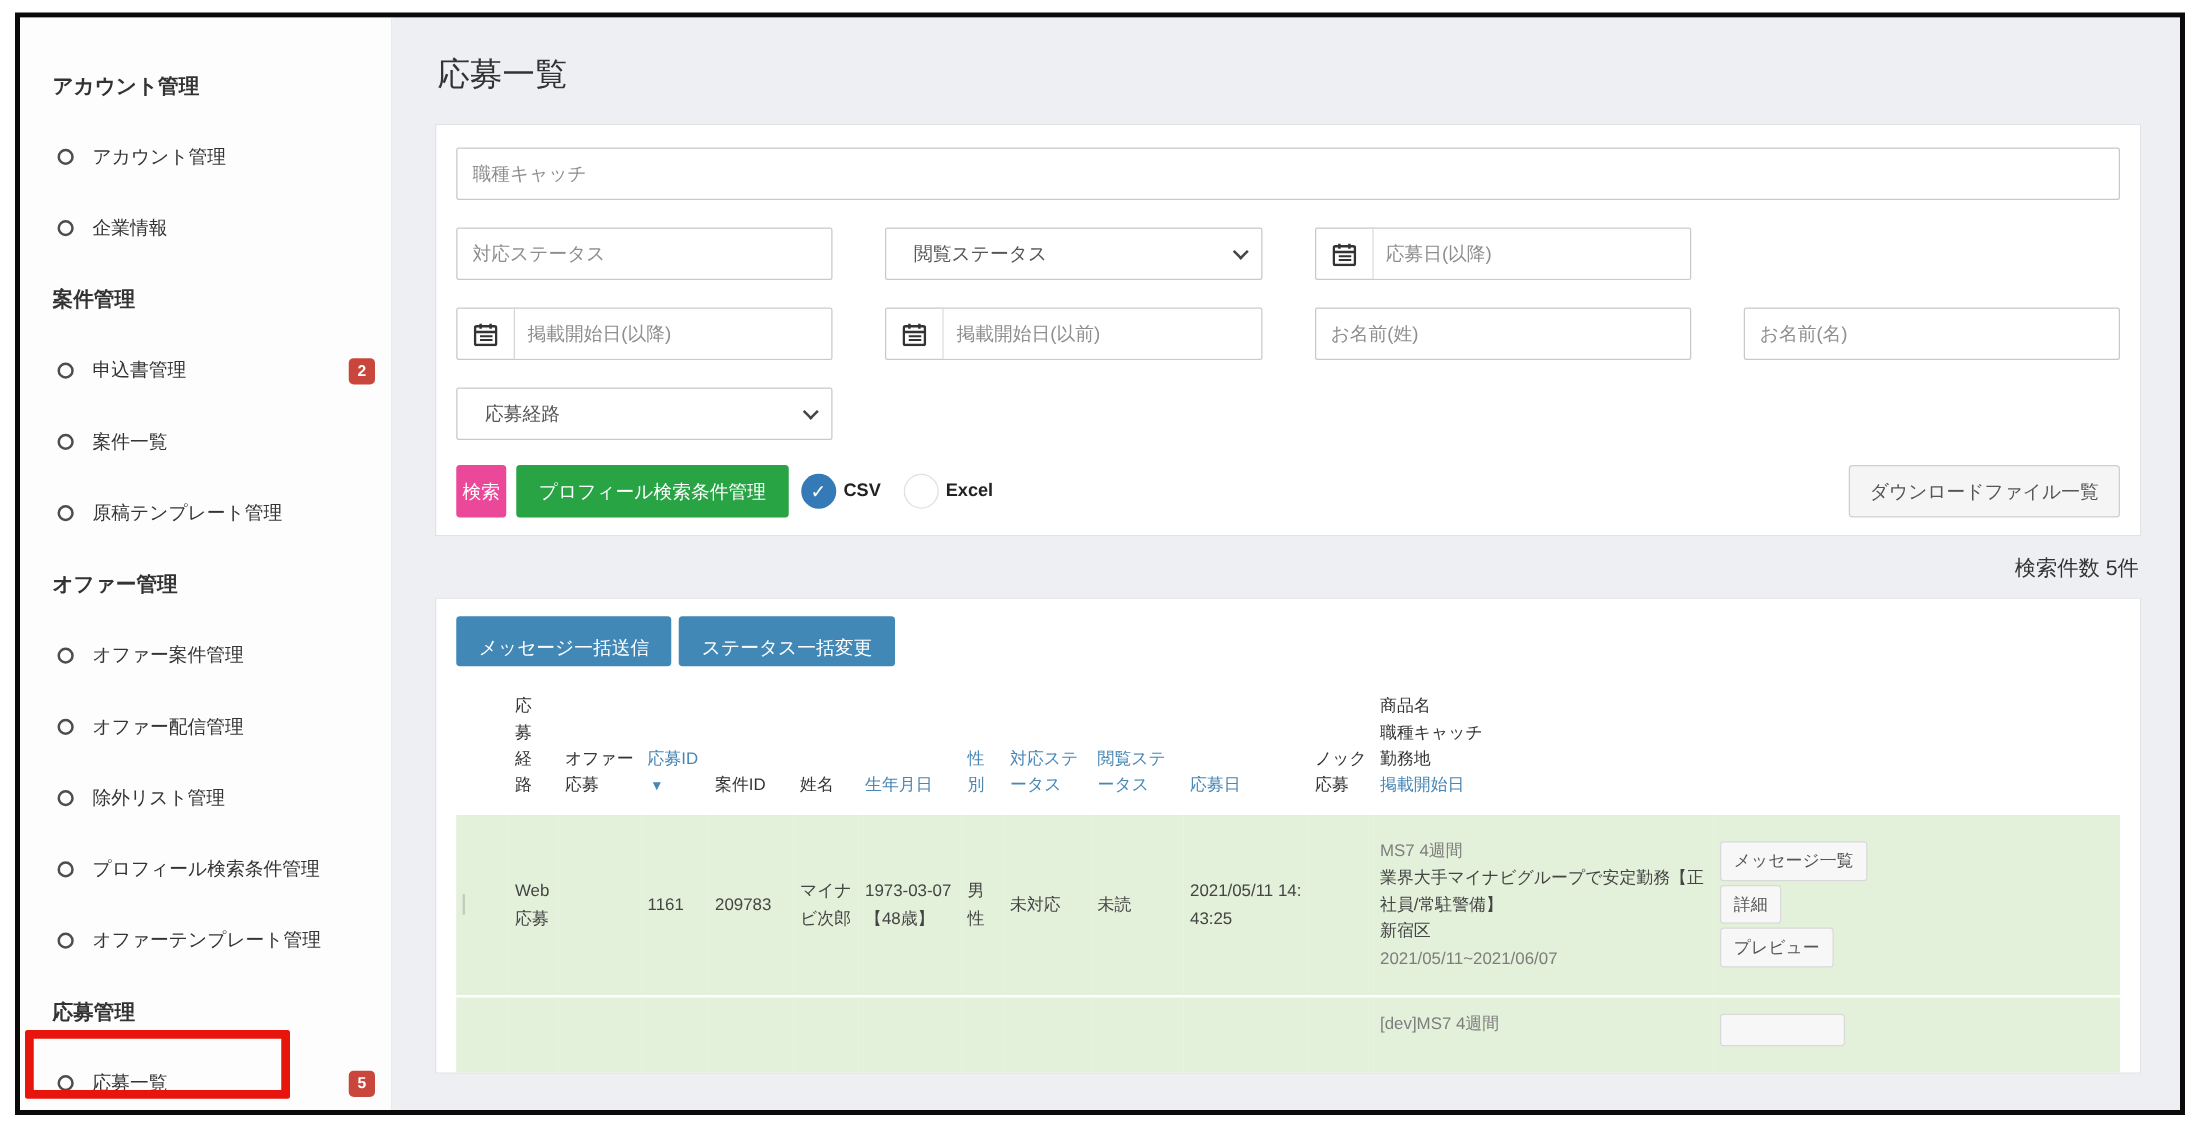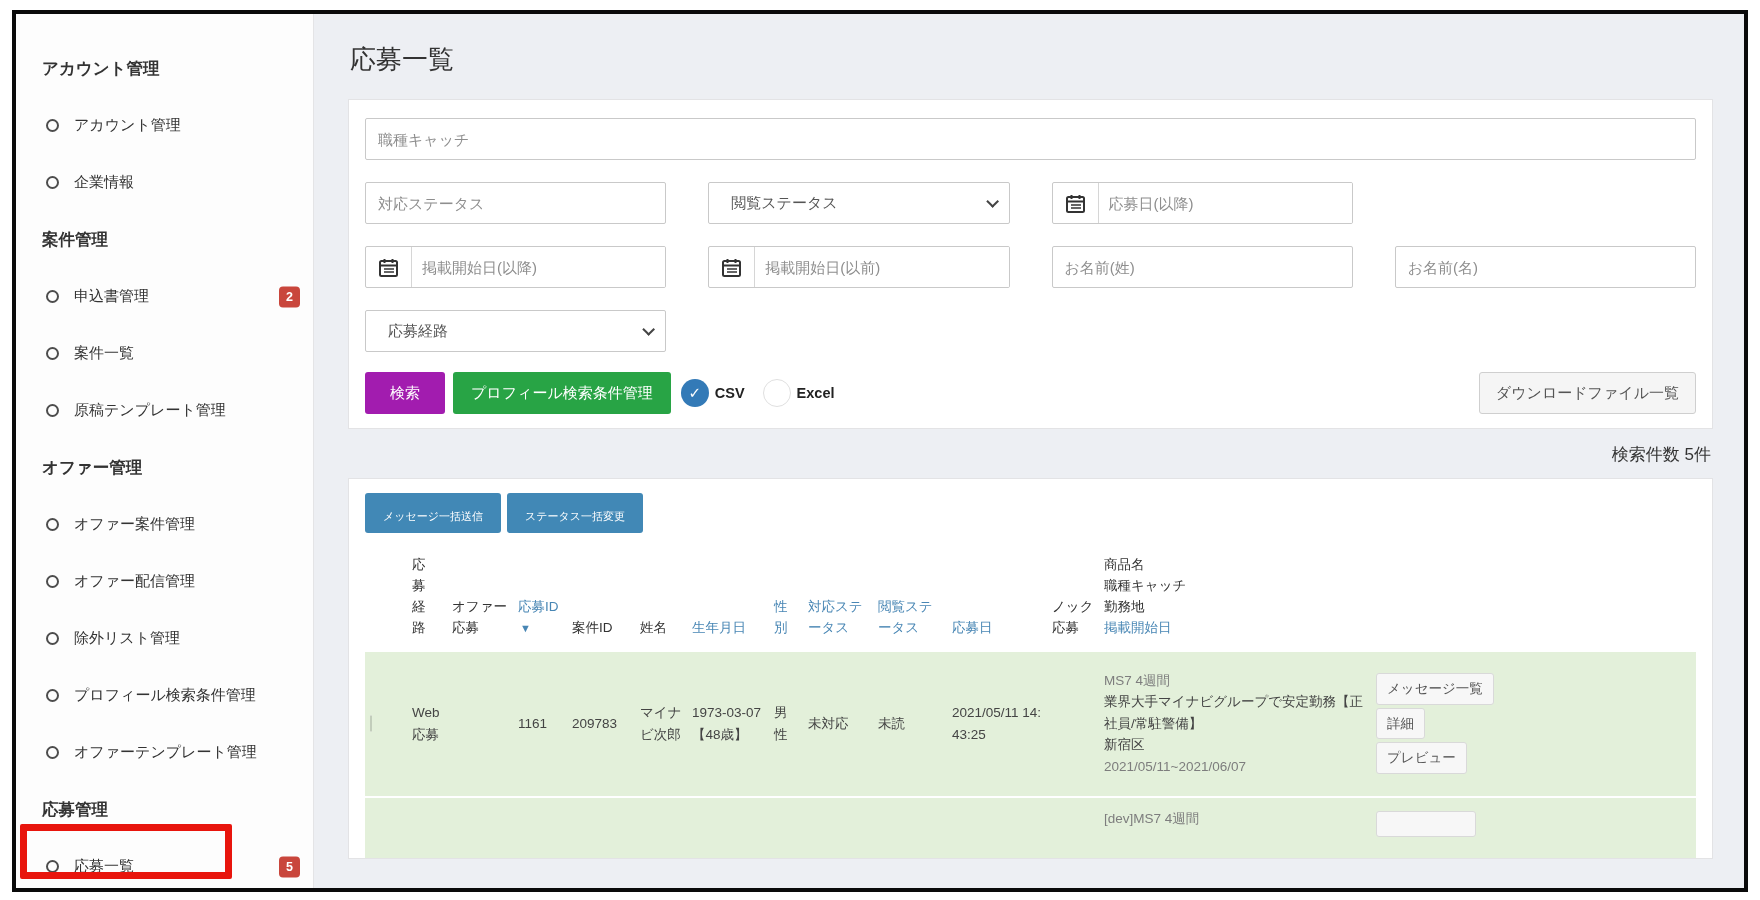--- a/index.html
+++ b/index.html
@@ -48,36 +48,36 @@
     height:42px; border:1px solid #c9c9c9; border-radius:2px; background:#fff;
     display:flex; align-items:center; justify-content:space-between;
     padding:0 14px 0 22px; font-size:15px; color:#555; cursor:pointer;
   }
   .chev { width:9px; height:9px; border-right:2px solid #444; border-bottom:2px solid #444; transform:rotate(45deg) translateY(-3px); flex:none; }
   .dategroup { height:42px; border:1px solid #c9c9c9; border-radius:2px; background:#fff; display:flex; align-items:stretch; overflow:hidden;justify-content:flex-end; }
   .cal-addon { width:46px; flex:none; display:flex; align-items:center; justify-content:center; border-right:1px solid #d6d6d6; }
   .dategroup input { border:none; flex:1; min-width:0; padding:0 10px; font-size:15px; color:#333; outline:none; font-family:inherit; background:#fff; }
   .actions-row { display:flex; align-items:center; margin-top:2px; }
   .btn { border:none; border-radius:3px; cursor:pointer; font-family:inherit; font-size:15px; }
-  .btn-search { background:#a21caf; color:#fff; height:42px; padding:0 25px; }
+  .btn-search { background:#ec4899; color:#fff; height:42px; padding:0 5px; }
   .btn-green  { background:#28a445; color:#fff; height:42px; padding:0 18px; margin-left:8px; }
   .radio-wrap { display:flex; align-items:center; margin-left:10px; }
   .radio-circle { width:28px; height:28px; border-radius:50%; flex:none; display:flex; align-items:center; justify-content:center; }
   .radio-checked { background:#337ab7; color:#fff; font-size:15px; font-weight:bold; }
   .radio-unchecked { background:#fff; border:1px solid #e0e0e0; }
   .radio-label { font-size:14.5px; font-weight:bold; color:#222; margin:0 8px 0 6px; }
   .btn-light {
     margin-left:auto; background:#f5f5f5; border:1px solid #cfcfcf; color:#555;
     height:42px; padding:0 16px; border-radius:3px; font-size:15px; cursor:pointer; font-family:inherit;
   }
   .count { text-align:right; font-size:17px; color:#333; margin:14px 2px 12px; }
   
   .table-panel { padding:14px 16px 0; }
   .bulk-row { display:flex; gap:6px; margin-bottom:18px; }
-  .btn-bulk { background:#4188b6; color:#fff; height:40px; padding:16px 18px; border-radius:3px; font-size:11px; border:none; cursor:pointer; font-family:inherit; }
+  .btn-bulk { background:#4188b6; color:#fff; height:40px; padding:16px 18px; border-radius:3px; font-size:15px; border:none; cursor:pointer; font-family:inherit; }
   table { width:100%; border-collapse:collapse; table-layout:fixed; }
   thead th {
     vertical-align:bottom; text-align:left; font-weight:normal;
     font-size:13.5px; color:#333; line-height:1.55; padding:4px 5px 13px;
     word-break:break-all;
   }
   .th-blue { color:#4886b4; }
   .sort { font-size:11px; margin-left:2px; color:#4886b4; }
   .one-char span { display:inline-block; width:14px; word-break:break-all; }
   tbody td {

